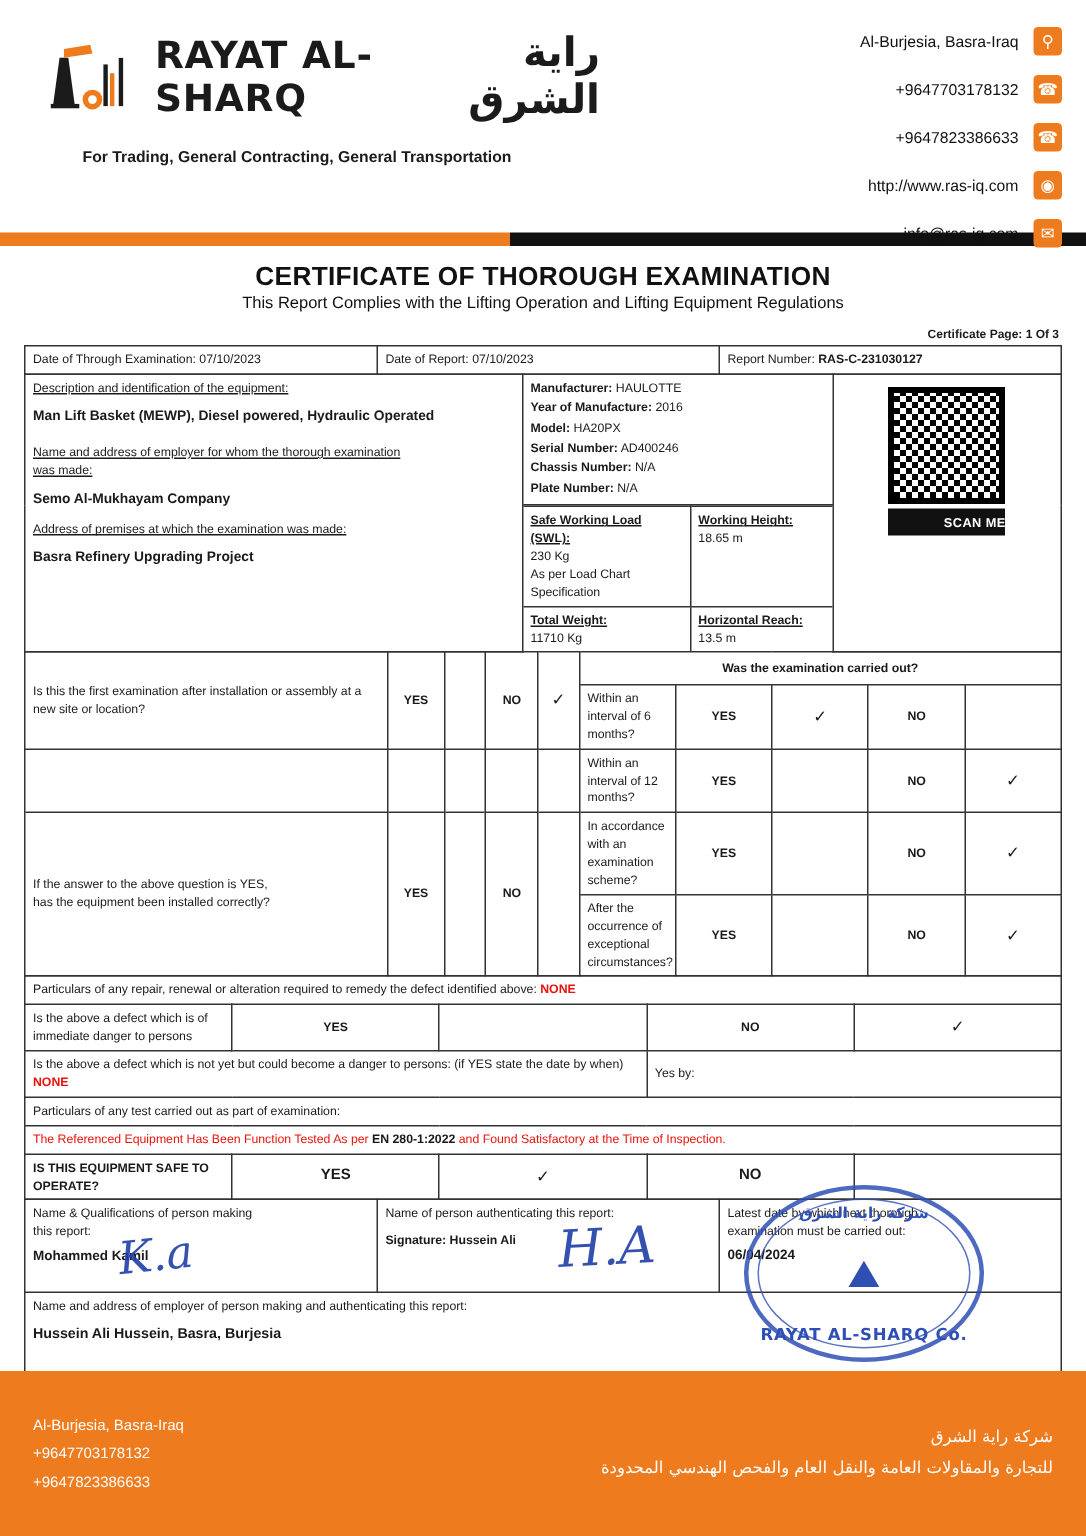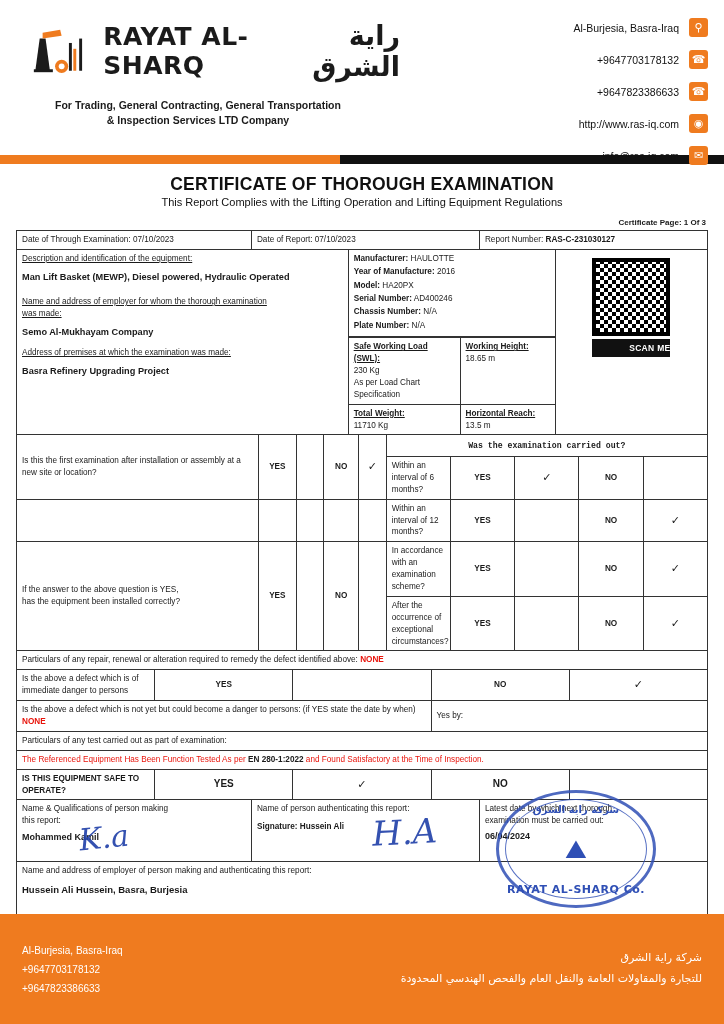--- a/index.html
+++ b/index.html
@@ -162,21 +162,21 @@
     padding: 3px 0;
     letter-spacing:.3px;
   }
 
   
   .q td { height: 22px; }
   .ctr { text-align:center; vertical-align: middle !important; }
   .vmid { vertical-align: middle !important; }
   .tick { font-size: 11px; font-weight: bold; font-family:"DejaVu Sans",sans-serif; }
 
-  .hdr-q { font-weight:bold; font-size:9.5px;font-family:Liberation Mono, monospace; }
+  .hdr-q { font-weight:bold; font-size:9.5px; }
 
   
   .safe td { height: 24px; }
   .safe-lbl { font-weight:bold; font-size:10.5px; }
 
   
   .sig-cell { height: 62px; position: relative; }
   .sig-name { font-weight:bold; font-size:9px; }
   .sig-ink {
     position:absolute;
@@ -267,21 +267,20 @@
         <circle cx="46" cy="52" r="4" fill="#fff"></circle>
         <rect x="56" y="20" width="4" height="38" fill="#1b1b1b"></rect>
         <rect x="62" y="28" width="4" height="30" fill="#ef7b1f"></rect>
         <rect x="70" y="14" width="4" height="44" fill="#1b1b1b"></rect>
       </svg>
       <div class="logo-text">RAYAT AL-SHARQ</div>
       <div class="logo-ar">راية الشرق</div>
     </div>
     <div class="logo-sub">
       <div>For Trading, General Contracting, General Transportation</div>
-      <div>&amp; Inspection Services LTD Company</div>
     </div>
   </div>
 
   <div class="contact-block">
     <div class="contact-row">
       <span>Al-Burjesia, Basra-Iraq</span>
       <span class="contact-ico">⚲</span>
     </div>
     <div class="contact-row">
       <span>+9647703178132</span>

